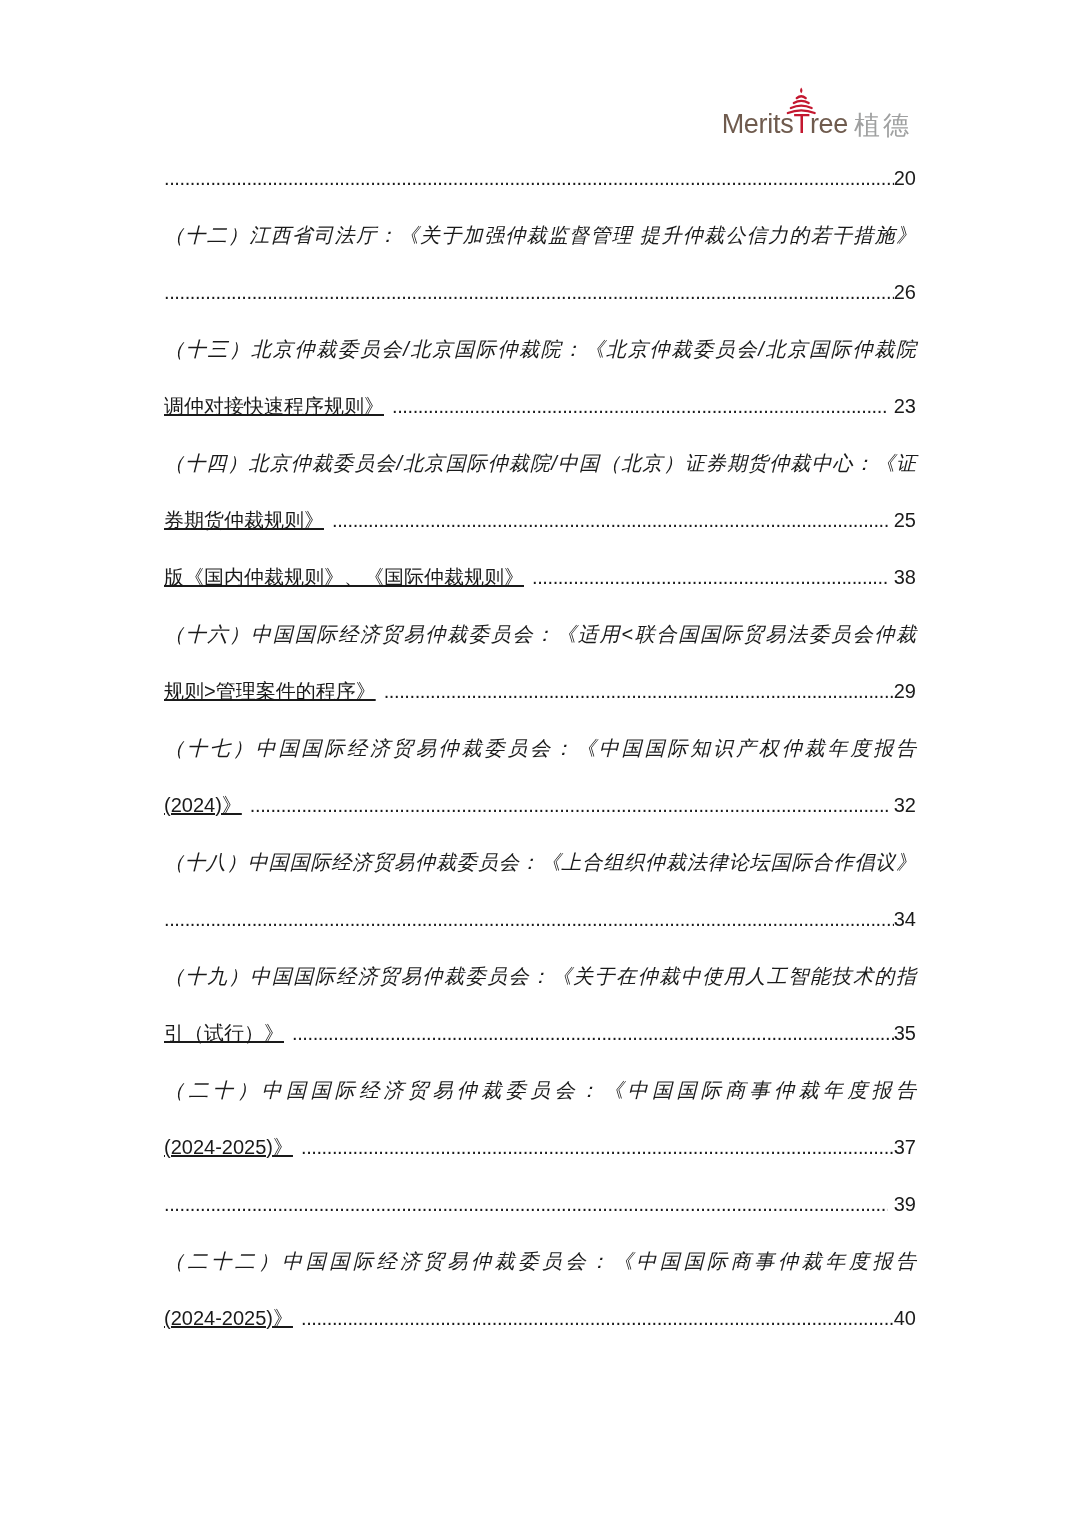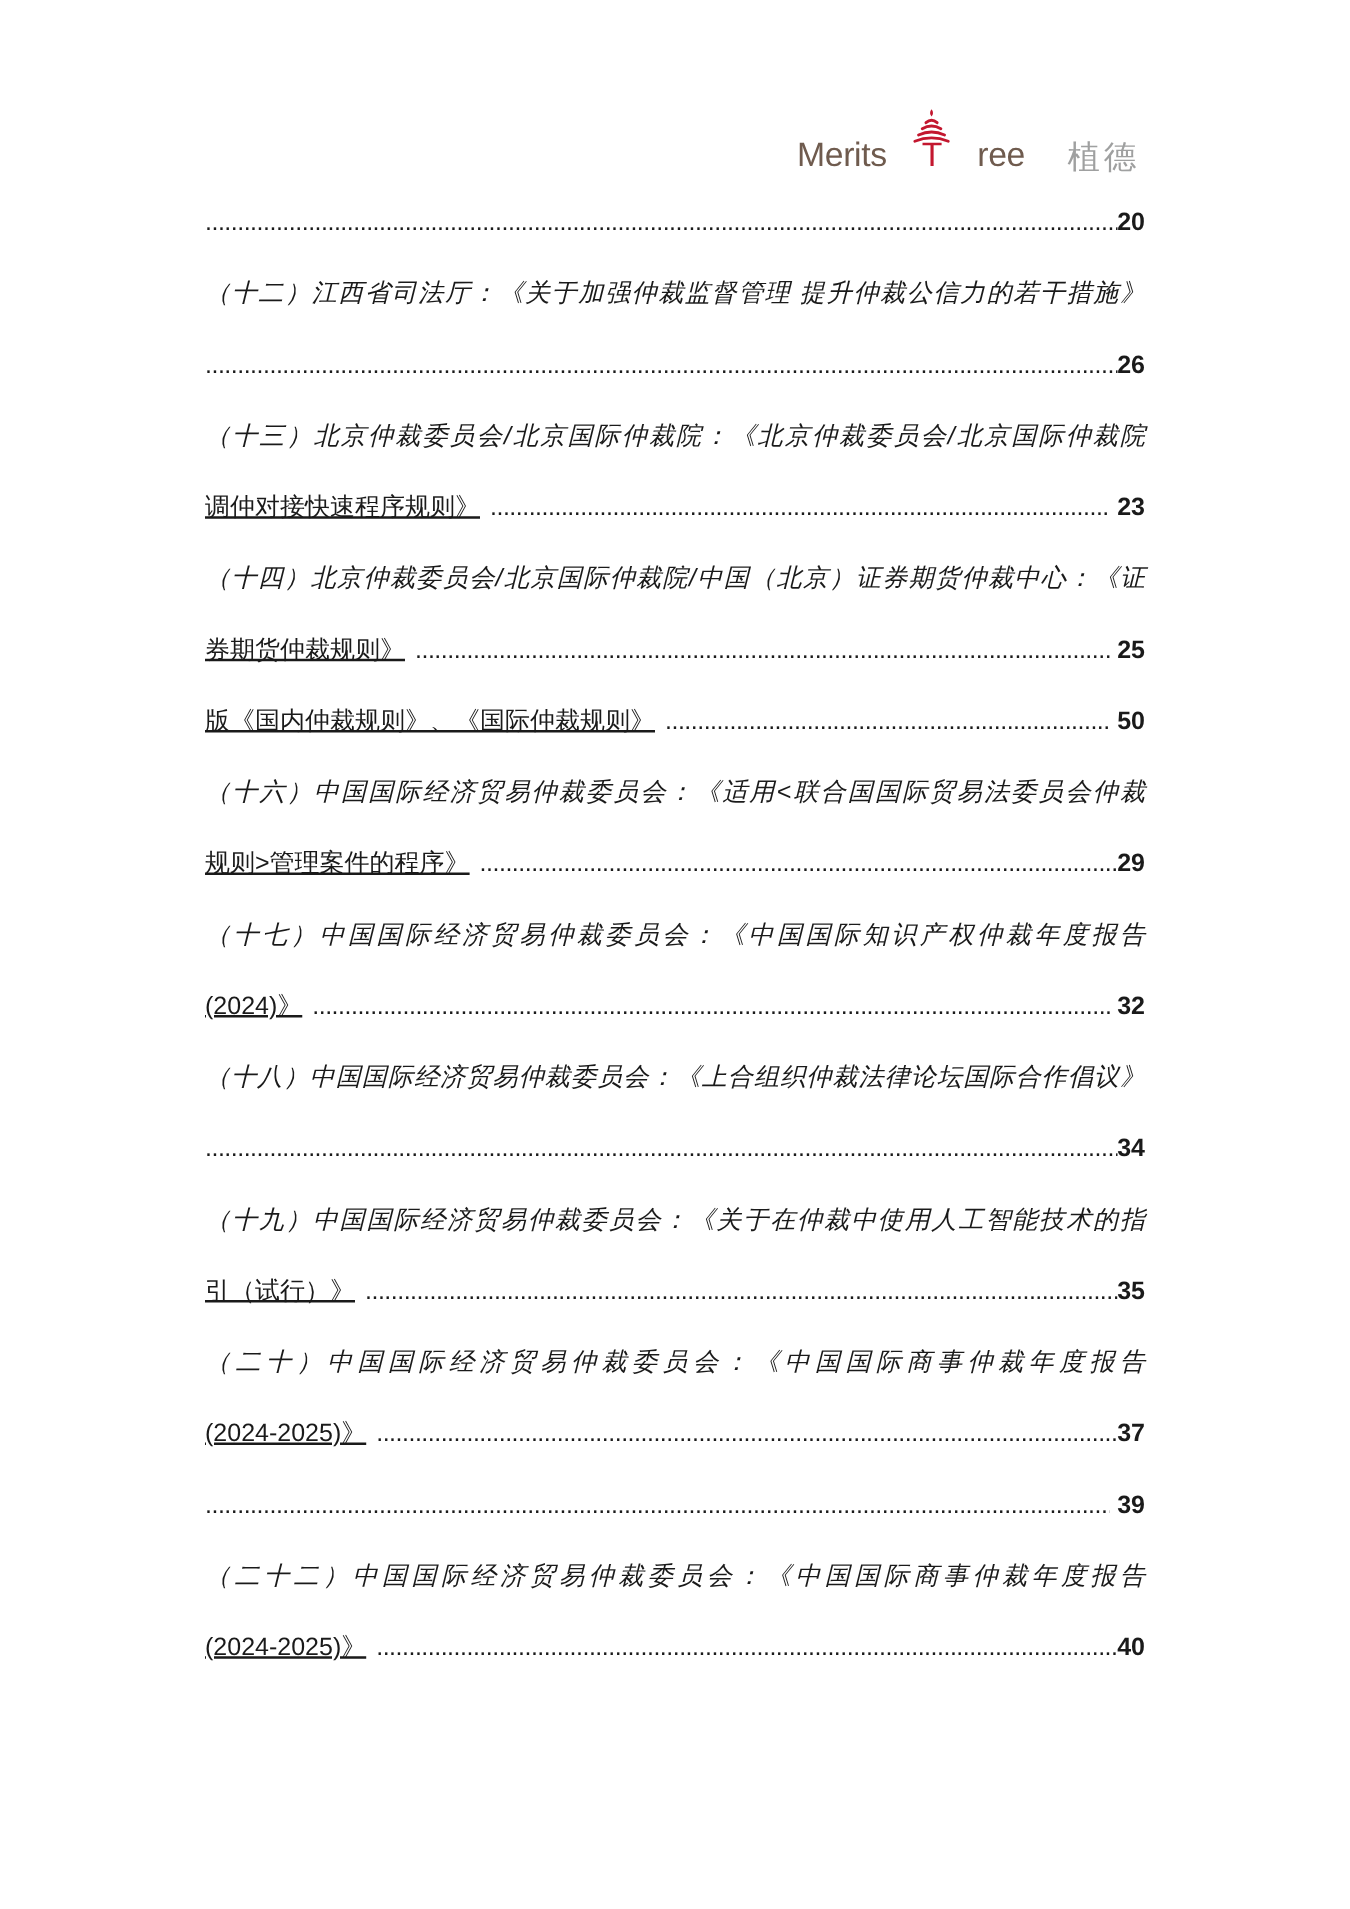--- a/index.html
+++ b/index.html
@@ -13,21 +13,20 @@
 
   
   .logo {
     position: absolute;
     top: 111px;
     right: 168px;
     display: flex;
     align-items: center;
     line-height: 1;
     white-space: nowrap;
-    gap: 28px;
   }
   .logo .merits, .logo .ree {
     color: var(--brand-brown, #6F5B4E);
     font-size: 27px;
     letter-spacing: -0.3px;
   }
   .logo .t-red {
     color: var(--brand-red, #C3172F);
     font-size: 27px;
     position: relative;
@@ -78,21 +77,20 @@
     min-width: 0;
   }
   .toc-line .text:not(:empty) + .leader { margin-left: 8px; }
   .toc-line .leader::after {
     content: "....................................................................................................................................................................................";
     letter-spacing: -0.4px;
   }
   .toc-line .page {
     white-space: pre;
     flex: 0 0 auto;
-    font-weight: bold;
   }
 </style>
 </head>
 <body>
 
 <div class="logo">
   <span class="merits">Merits</span>
     <span class="t-red"><svg class="tree-icon" width="38" height="26" viewBox="0 0 38 28">
       <path d="M19,0.5 C17.3,2.4 17.3,5.0 19,6.6 C20.7,5.0 20.7,2.4 19,0.5 Z" fill="#C3172F"></path>
       <path d="M14.2,12 Q19,7.8 23.8,12" fill="none" stroke="#C3172F" stroke-width="2.5" stroke-linecap="round"></path>
@@ -124,21 +122,21 @@
     </div>
     <div class="toc-line full">（十四）北京仲裁委员会/北京国际仲裁院/中国（北京）证券期货仲裁中心：《证</div>
     <div class="toc-line leadered">
       <span class="text">券期货仲裁规则》</span>
       <span class="leader"></span>
       <span class="page"> 25</span>
     </div>
     <div class="toc-line leadered">
       <span class="text">版《国内仲裁规则》、《国际仲裁规则》</span>
       <span class="leader"></span>
-      <span class="page"> 50</span>
+      <span class="page"> 38</span>
     </div>
     <div class="toc-line full">（十六）中国国际经济贸易仲裁委员会：《适用&lt;联合国国际贸易法委员会仲裁</div>
     <div class="toc-line leadered">
       <span class="text">规则&gt;管理案件的程序》</span>
       <span class="leader"></span>
       <span class="page">29</span>
     </div>
     <div class="toc-line full">（十七）中国国际经济贸易仲裁委员会：《中国国际知识产权仲裁年度报告</div>
     <div class="toc-line leadered">
       <span class="text">(2024)》</span>

